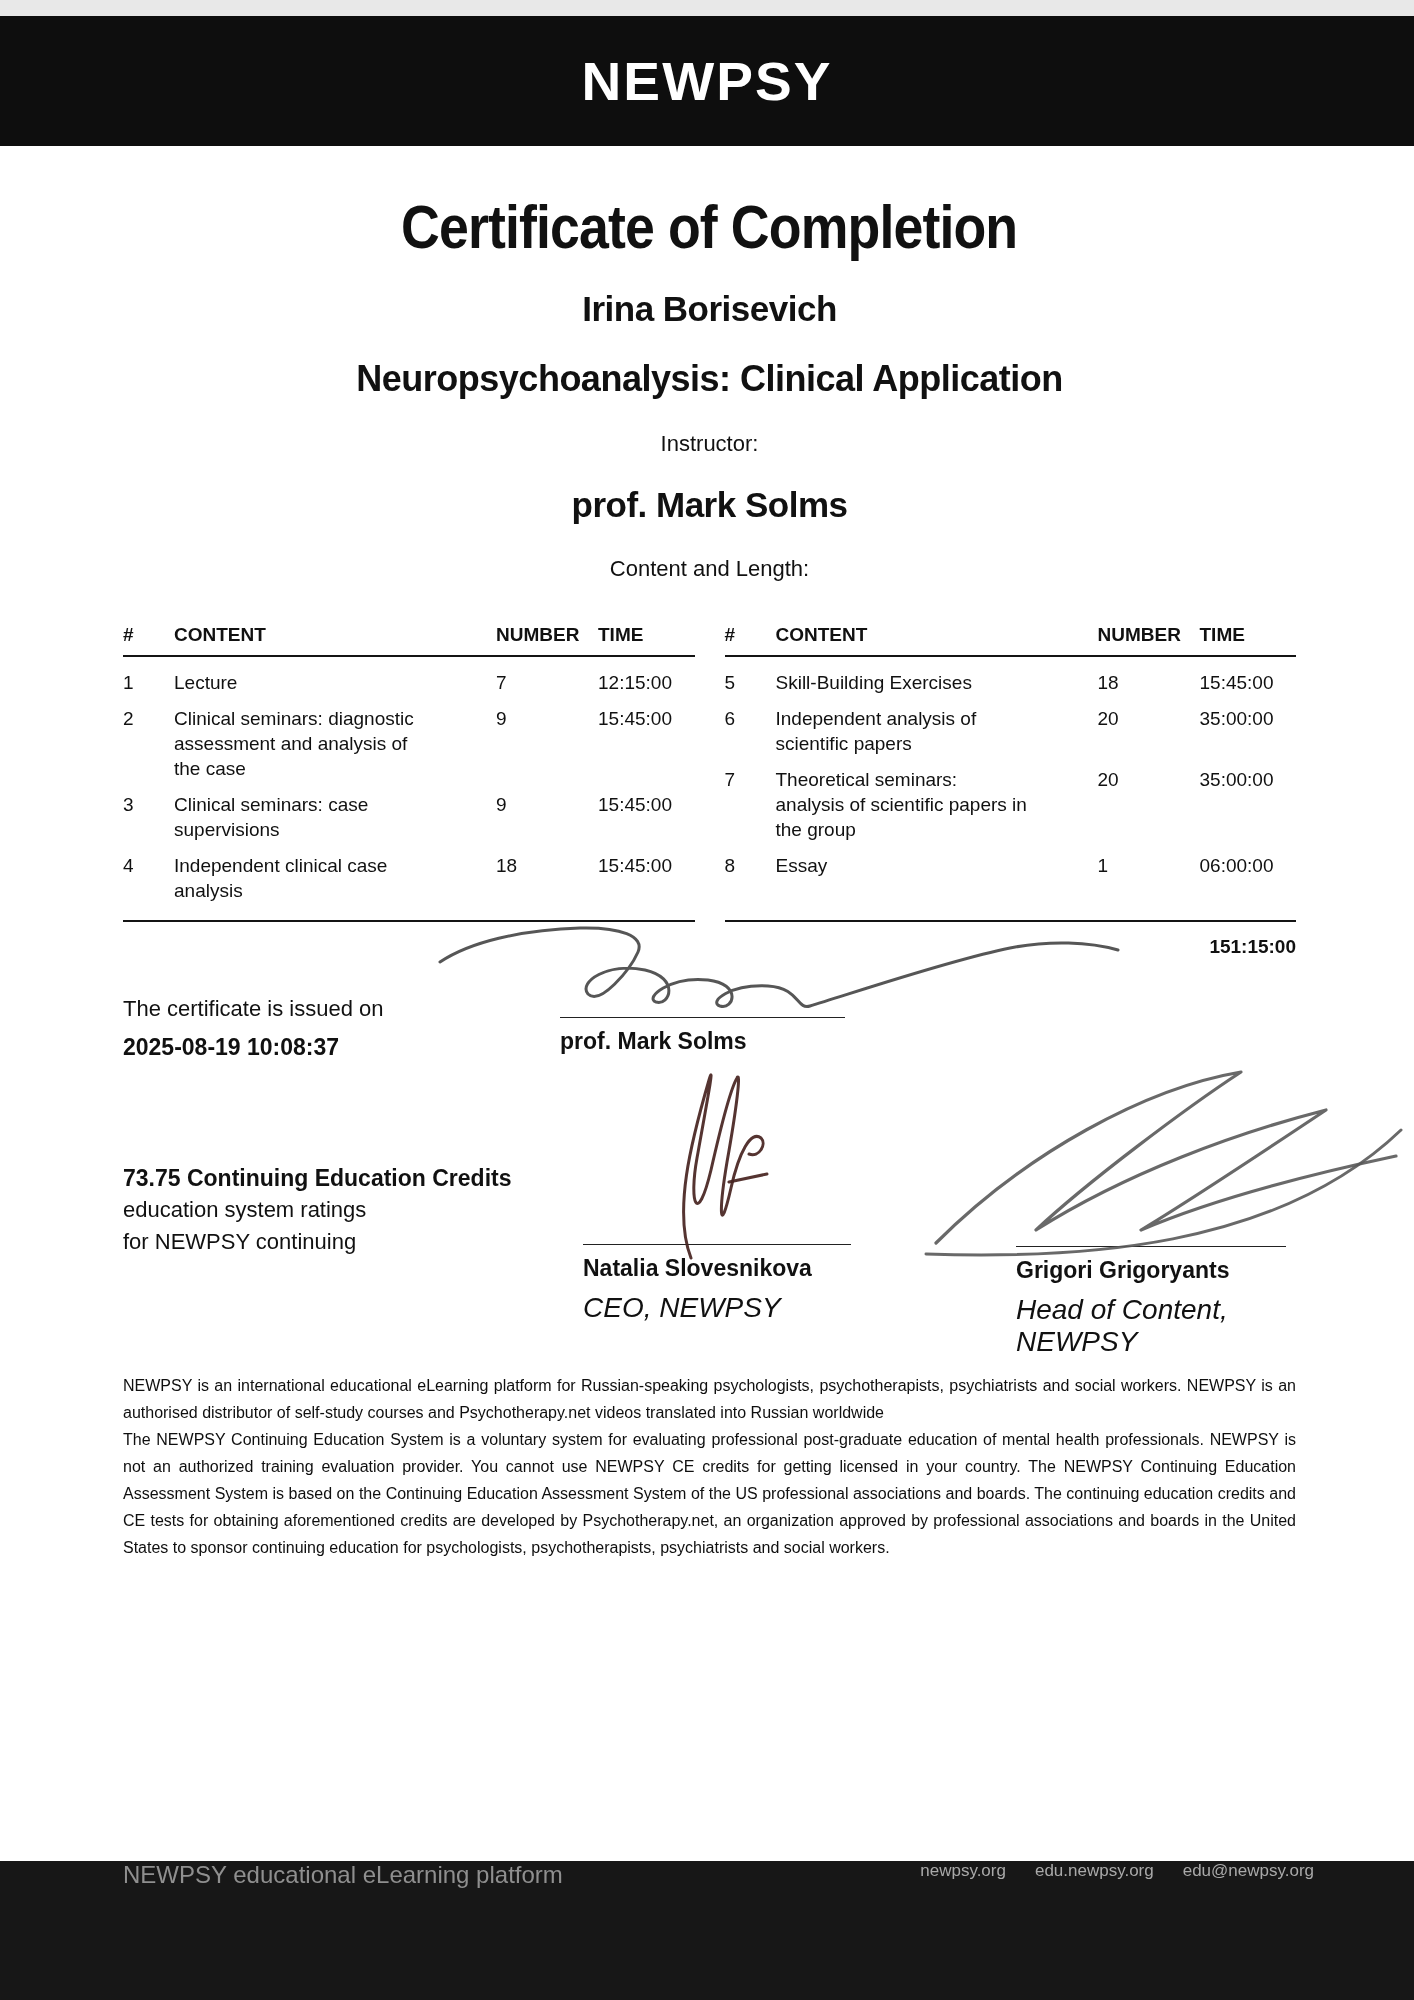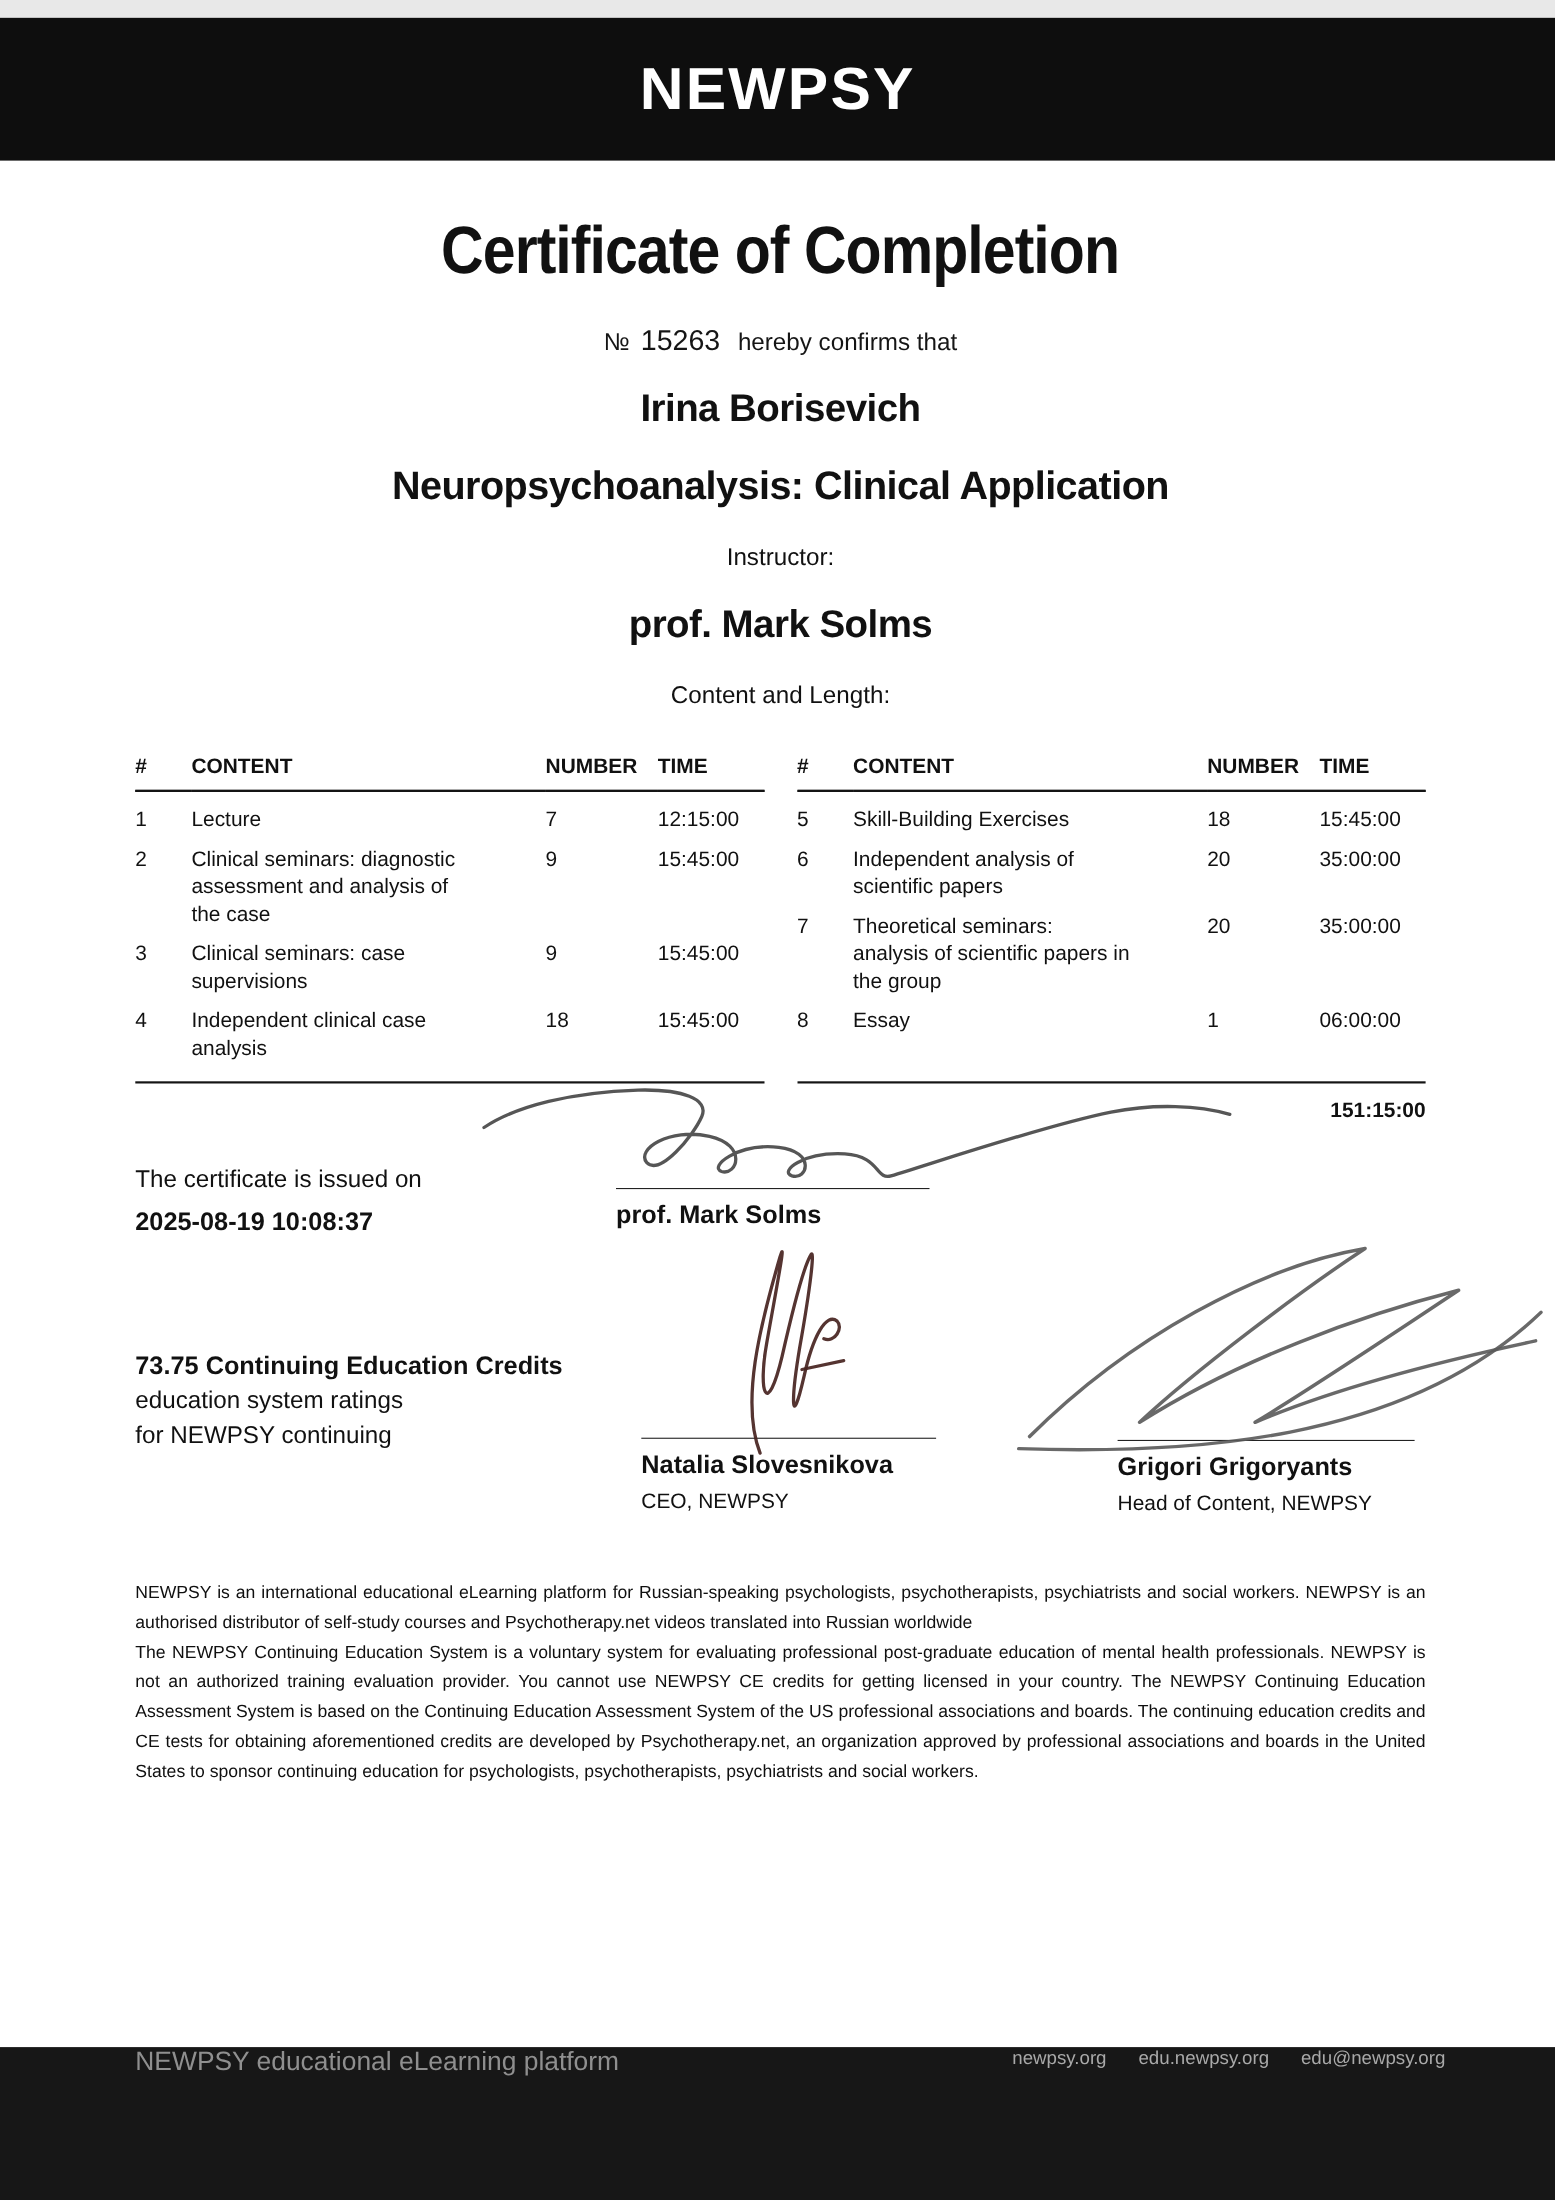--- a/index.html
+++ b/index.html
@@ -37,21 +37,21 @@
   td:nth-child(2) { padding-right: 70px; }
   tbody tr:first-child td { padding-top: 13px; }
   .total-line { text-align: right; font-size: 19px; font-weight: bold; margin-top: 14px; }
   
   .sig-zone { position: relative; height: 408px; margin-top: 6px; }
   .issued-label { position: absolute; left: 0; top: 32px; font-size: 22px; }
   .issued-date { position: absolute; left: 0; top: 70px; font-size: 23px; font-weight: bold; }
   .sig { position: absolute; }
   .sig-line { border-top: 1.5px solid #222; }
   .sig-name { font-size: 23px; font-weight: bold; margin-top: 10px; }
-  .sig-role { font-size: 19px; font-weight: normal; margin-top: 10px; }
+  .sig-role { font-size: 28px; font-weight: normal; margin-top: 10px; font-style: italic; }
   .scribble { position: absolute; pointer-events: none; }
   .sig-solms { left: 437px; top: 53px; width: 285px; }
   .sig-natalia { left: 460px; top: 280px; width: 268px; }
   .sig-grigori { left: 893px; top: 282px; width: 270px; }
   .credits { position: absolute; left: 0; top: 198px; font-size: 22px; line-height: 32px; }
   .credits .bold { font-weight: bold; font-size: 23px; }
   
   .disclaimer { margin-top: 0; font-size: 16px; line-height: 27px; color: #0f0f0f; }
   .disclaimer p { text-align: justify; }
   
@@ -72,23 +72,20 @@
   <div class="topbar">
     <div class="logo">NEWPSY</div>
   </div>
 
   <div class="content">
 
     <div class="center cert-title-wrap">
       <span class="cert-title">Certificate of Completion</span>
     </div>
 
-    <div class="center confirm-line">
-      <span>№</span><span class="cert-no">15263</span><span>hereby confirms that</span>
-    </div>
 
     <div class="center student-name">Irina Borisevich</div>
 
 
     <div class="center course-title">Neuropsychoanalysis: Clinical Application</div>
 
     <div class="center small-label">Instructor:</div>
 
     <div class="center instructor-name">prof. Mark Solms</div>
 

